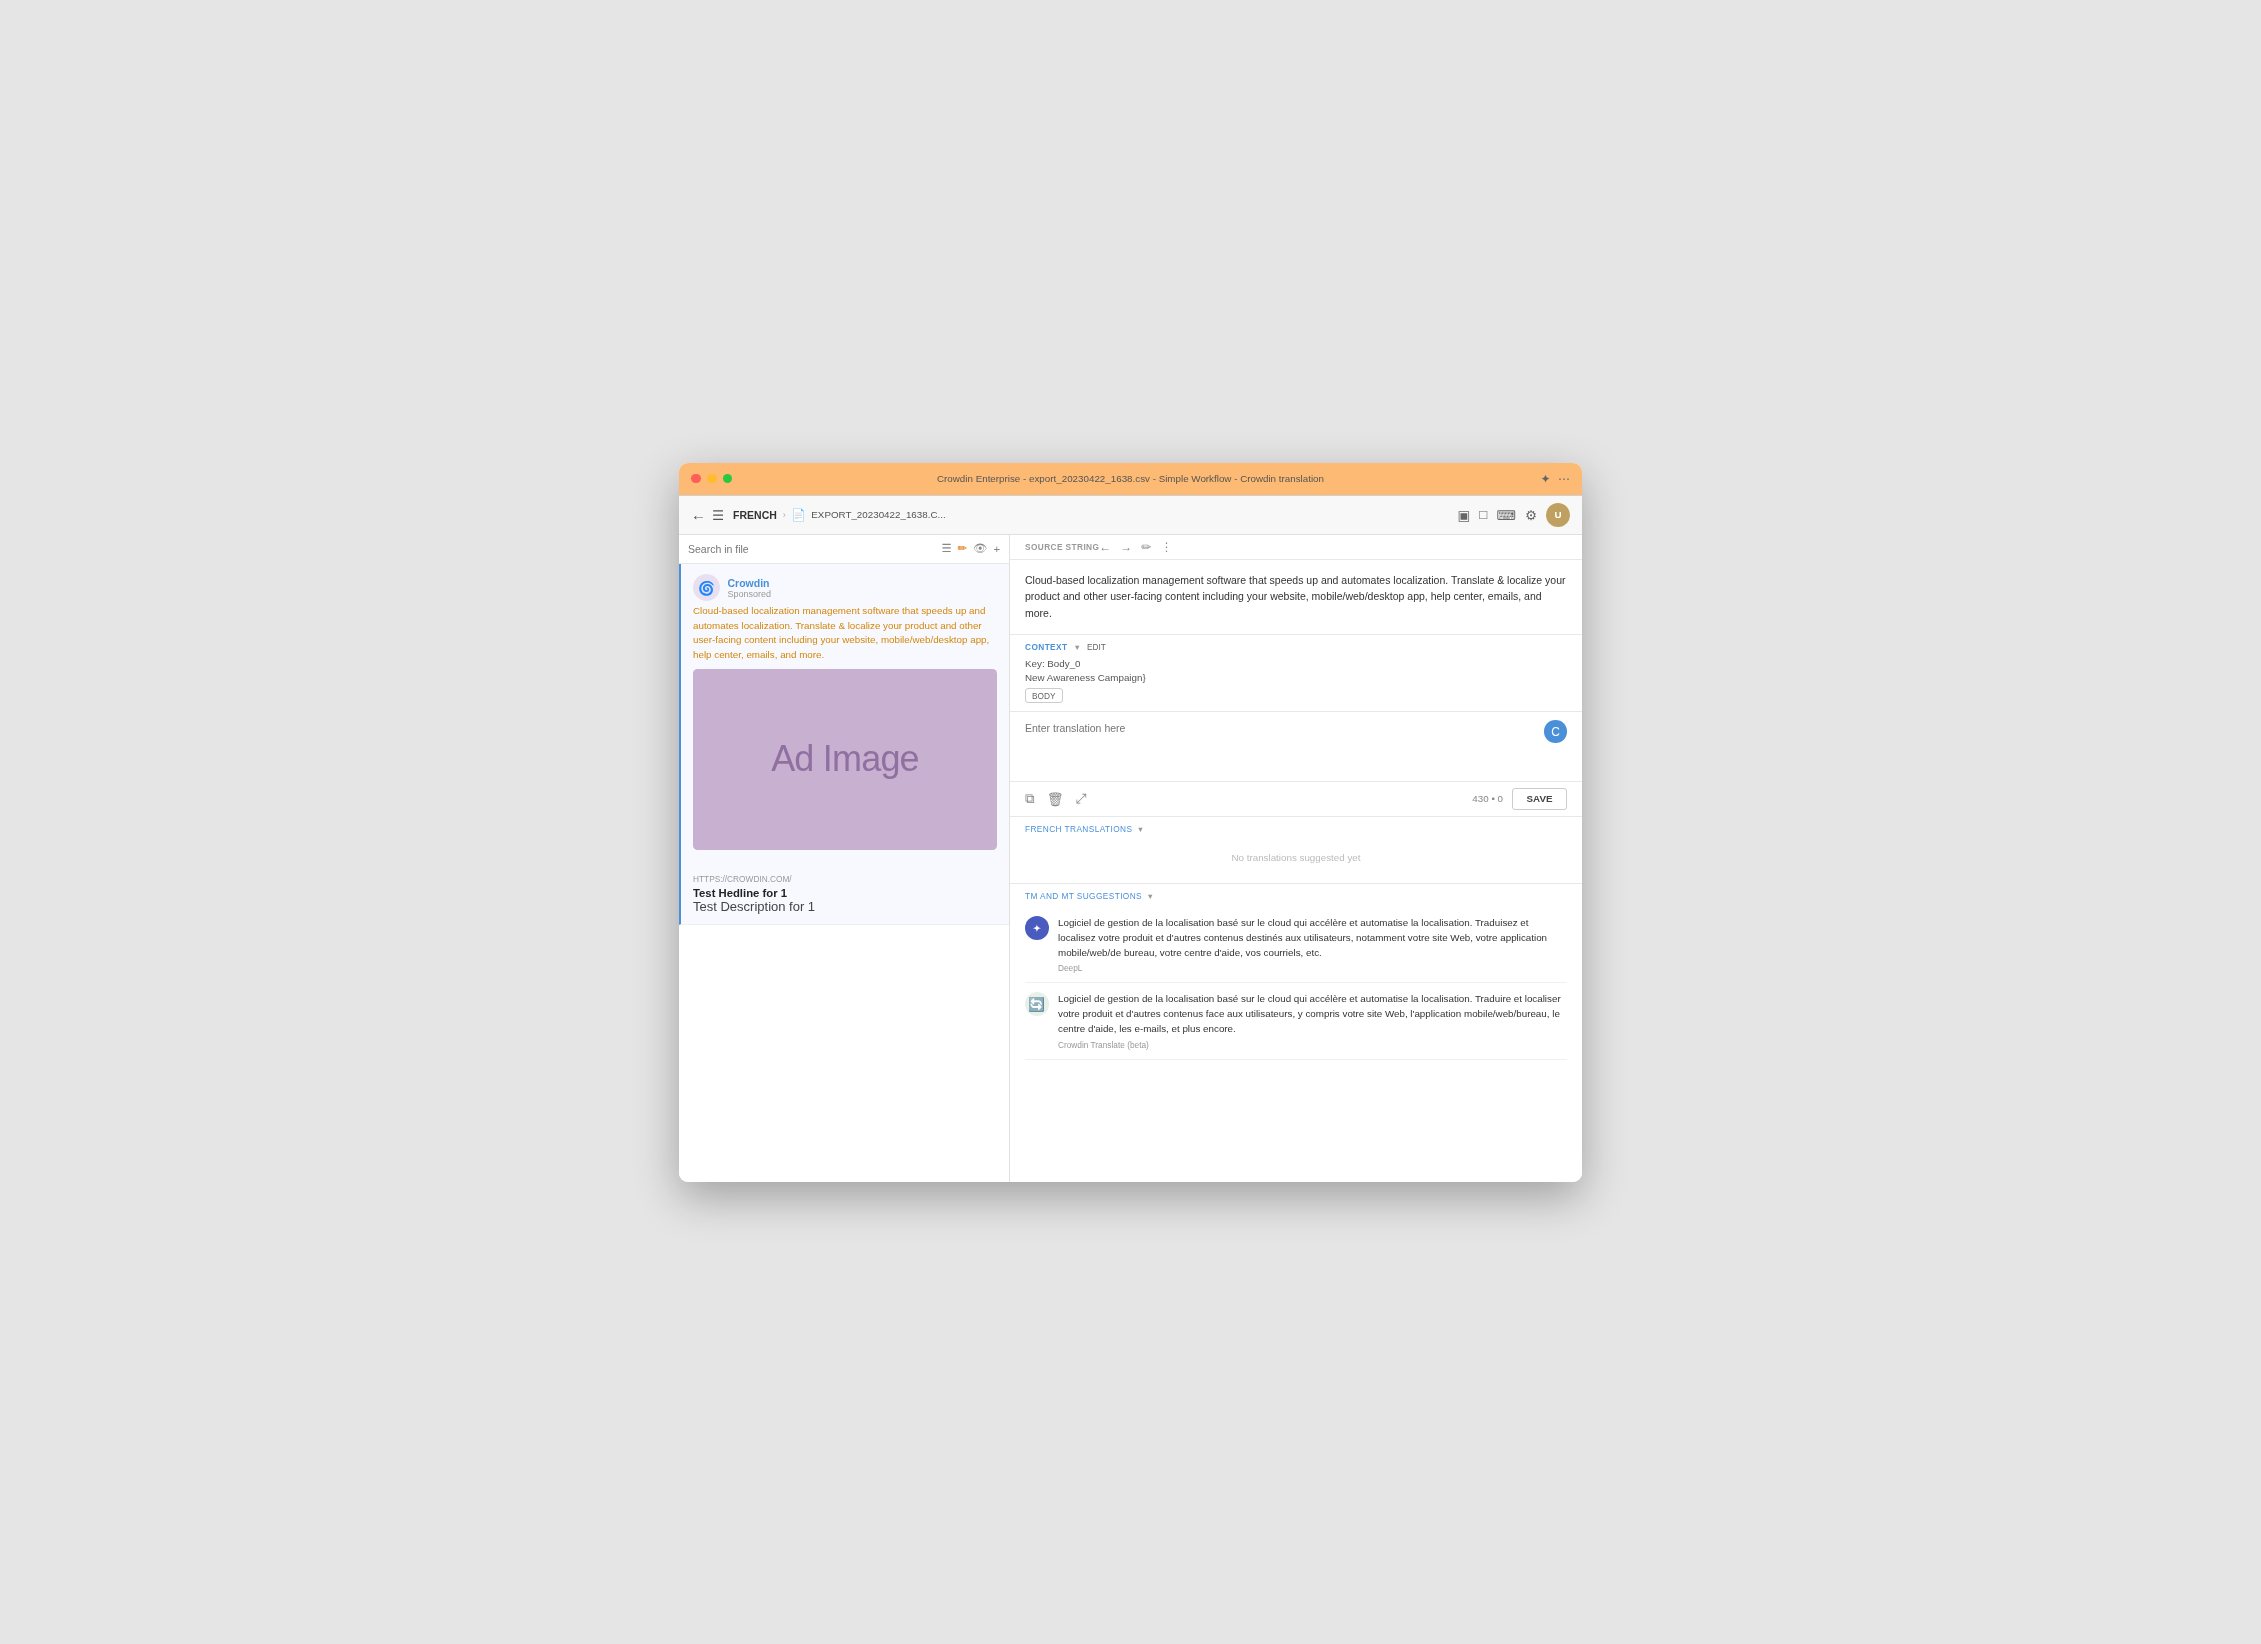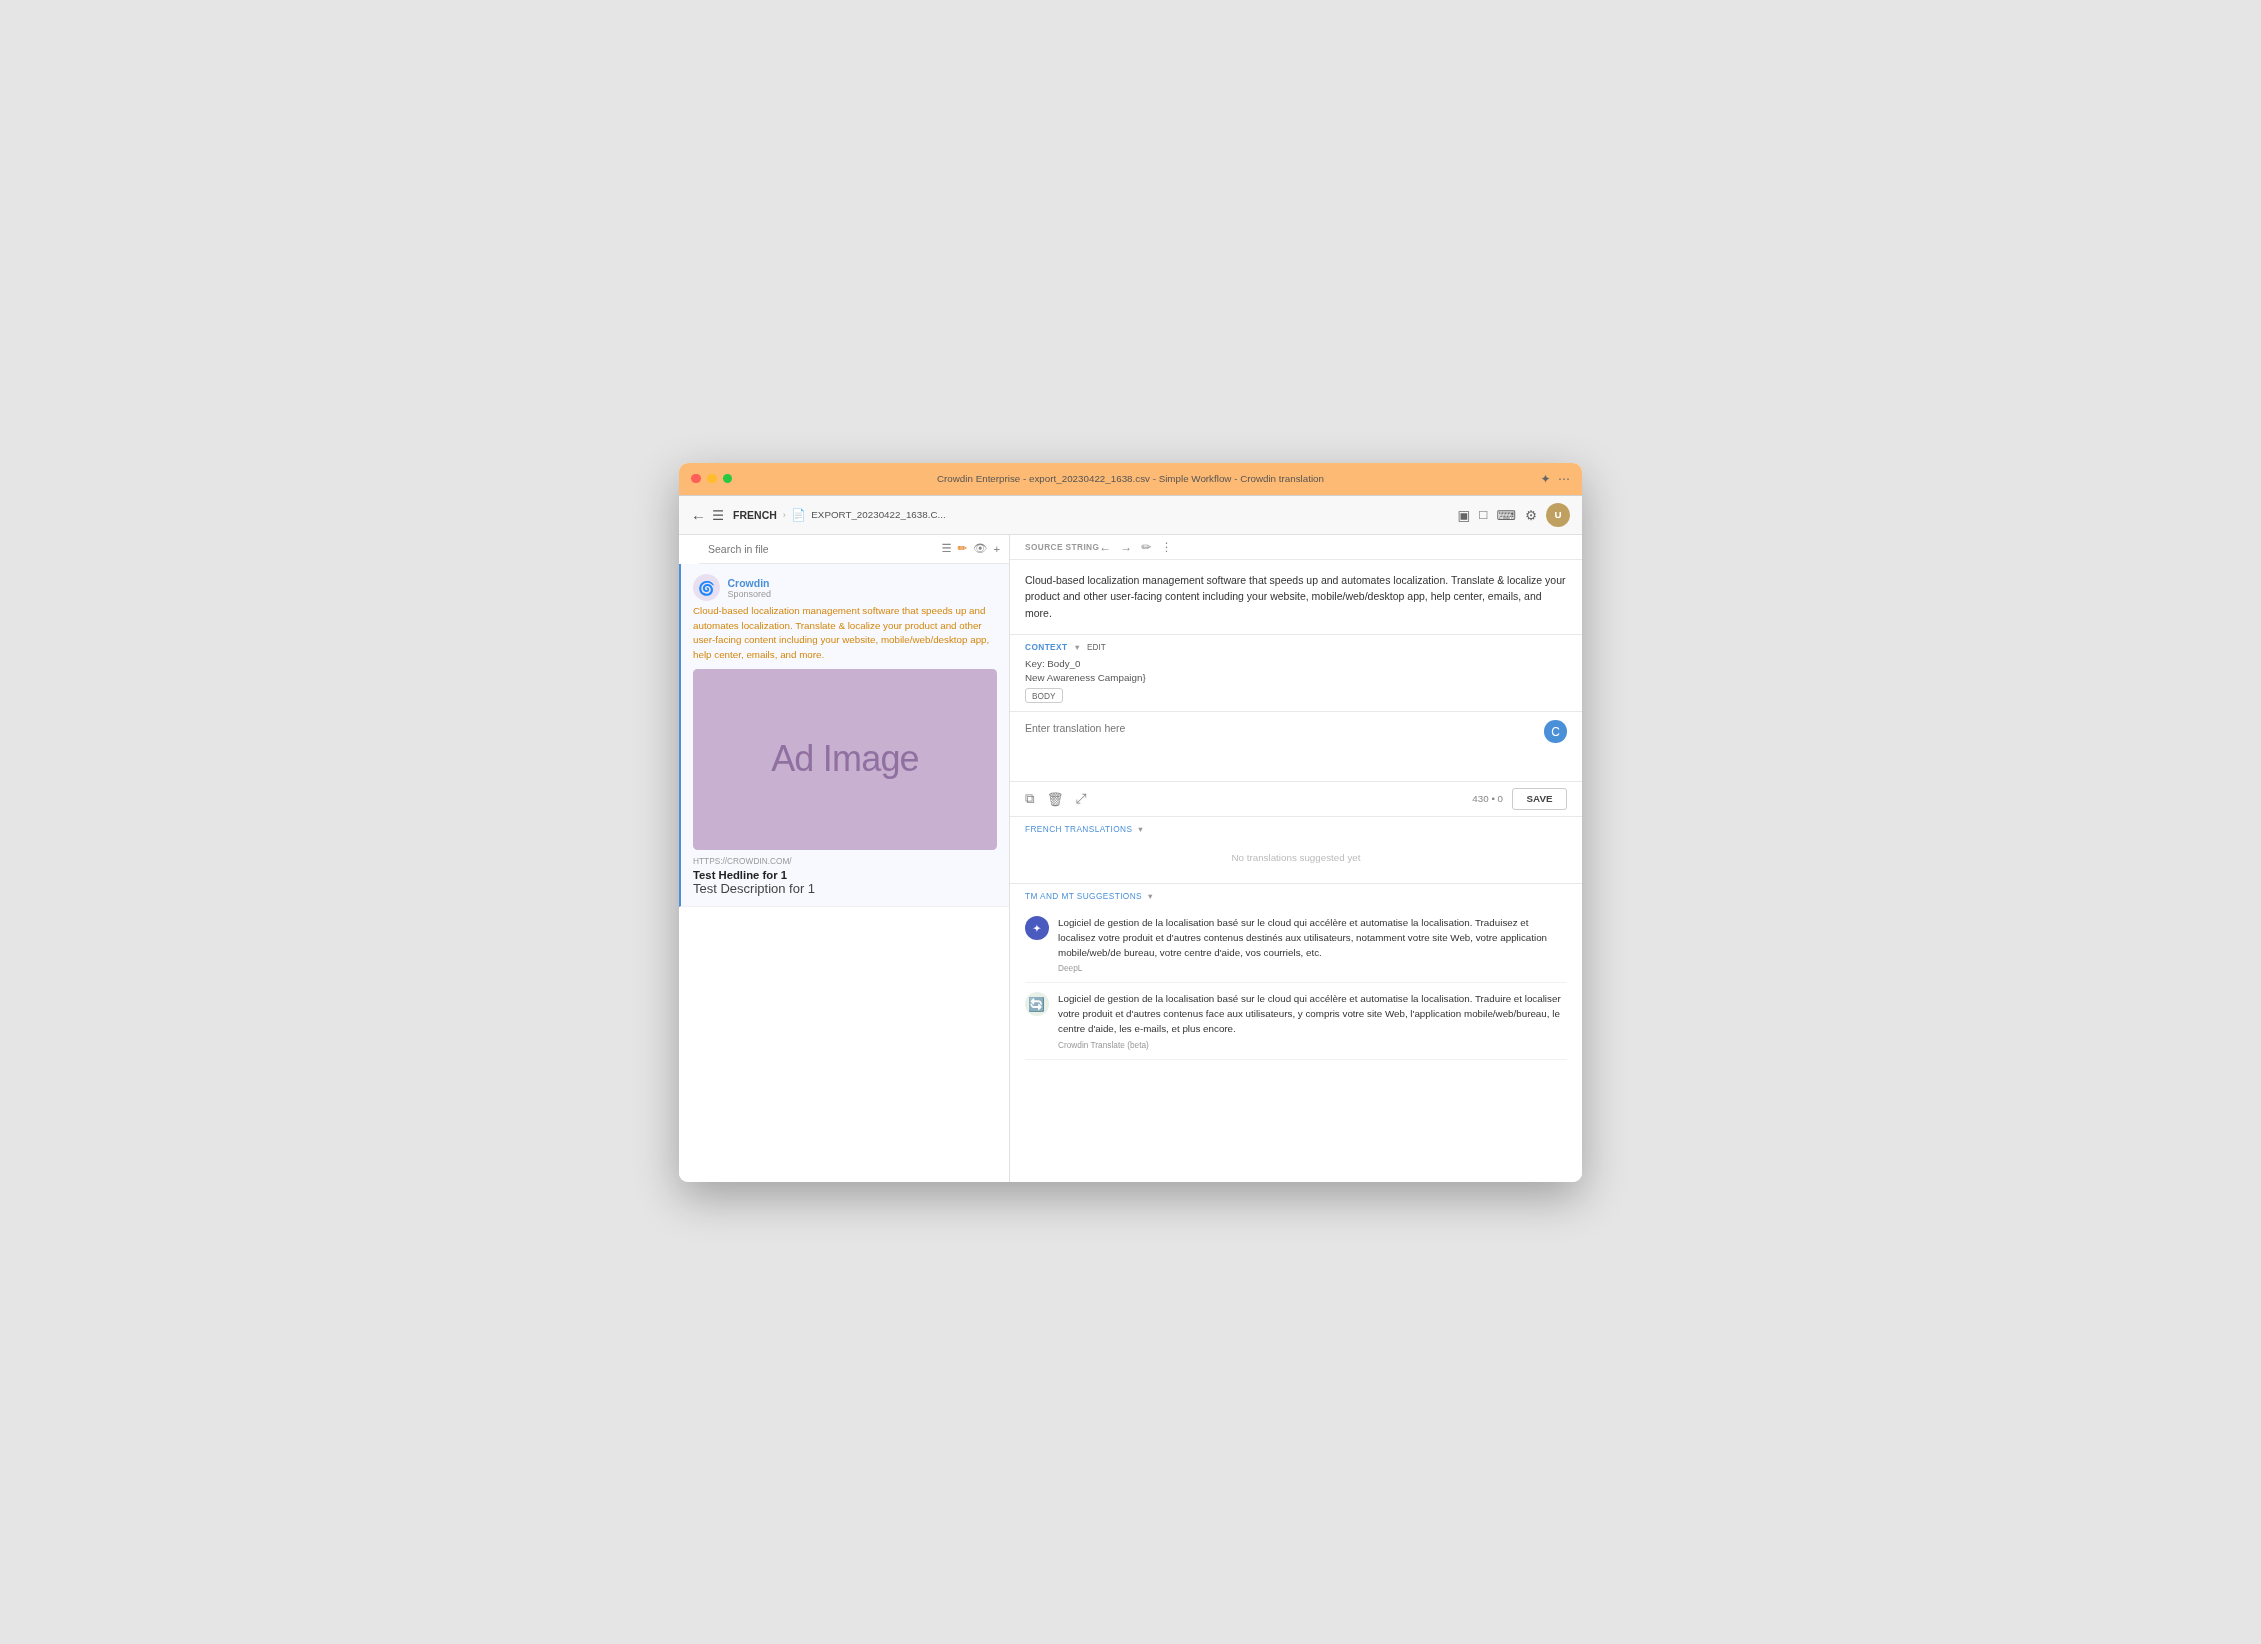--- a/index.html
+++ b/index.html
@@ -137,21 +137,20 @@
       display: flex;
       flex-direction: column;
       background: #fff;
     }
     .search-bar {
       padding: 7.5px 9px;
       display: flex;
       align-items: center;
       border-bottom: 0.8px solid #e8e8e8;
       gap: 20px;
-      margin-left: 20px;
     }
     .search-input {
       flex: 1;
       border: none;
       outline: none;
       font-size: 10.5px;
       color: #888;
       background: transparent;
     }
     .search-icons {
@@ -212,21 +211,21 @@
       line-height: 1.5;
       margin-bottom: 6px;
     }
     .ad-image-placeholder {
       background: #c8b0d0;
       border-radius: 4.5px;
       height: 181px;
       display: flex;
       align-items: center;
       justify-content: center;
-      margin-bottom: 6px;
+      margin-bottom: 24px;
     }
     .ad-image-text {
       font-size: 36px;
       color: #9070a0;
       font-weight: 300;
       letter-spacing: -0.8px;
     }
     .url-text {
       font-size: 8.3px;
       color: #999;

